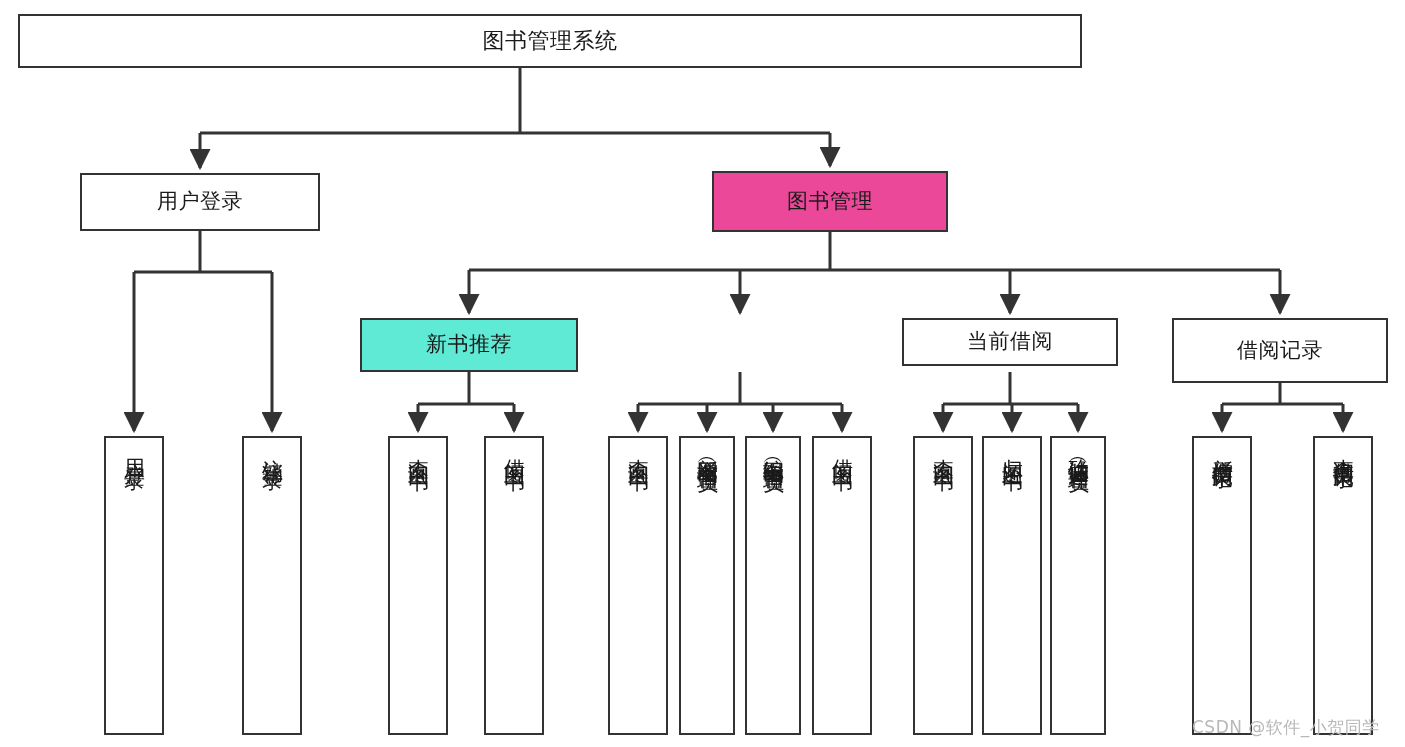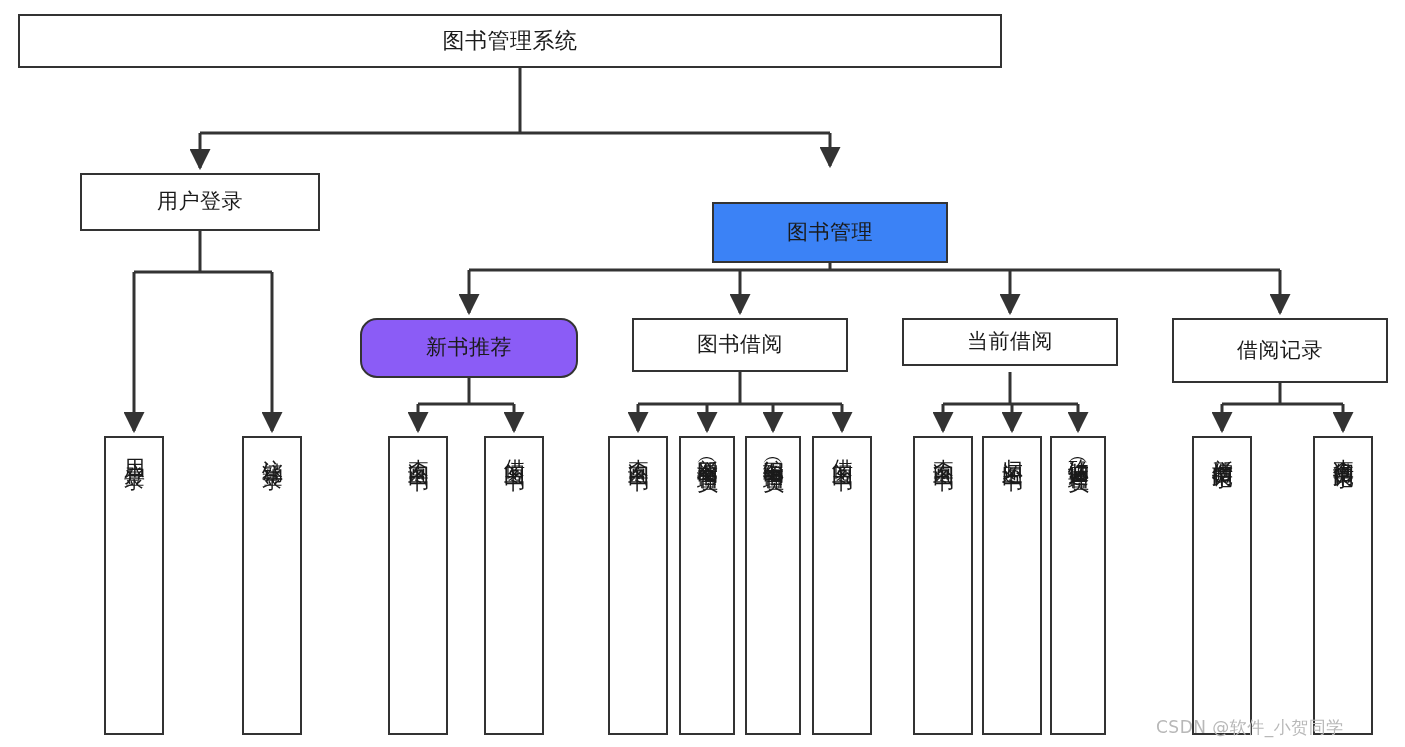--- a/index.html
+++ b/index.html
@@ -123,27 +123,26 @@
       <path d="M 1012 404 L 1012 431" marker-end="url(#arrow)"></path>
       <path d="M 1078 404 L 1078 431" marker-end="url(#arrow)"></path>
 
       <path d="M 1280 372 L 1280 404"></path>
       <path d="M 1222 404 L 1343 404"></path>
       <path d="M 1222 404 L 1222 431" marker-end="url(#arrow)"></path>
       <path d="M 1343 404 L 1343 431" marker-end="url(#arrow)"></path>
     </g>
   </svg>
 
-  <div class="node root" style="left: 18px; top: 14px; width: 984px; height: 54px; border-color: rgb(51, 51, 51); background: rgb(255, 255, 255); color: rgb(26, 26, 26);">图书管理系统</div>
+  <div class="node root" style="left: 18px; top: 14px; width: 1064px; height: 54px; border-color: rgb(51, 51, 51); background: rgb(255, 255, 255); color: rgb(26, 26, 26);">图书管理系统</div>
 
   <div class="node level1" style="left: 80px; top: 173px; width: 240px; height: 58px; border-color: rgb(51, 51, 51); background: rgb(255, 255, 255); color: rgb(26, 26, 26);">用户登录</div>
-  <div class="node level1" style="left: 712px; top: 171px; width: 236px; height: 61px; border-color: rgb(51, 51, 51); background: #3b82f6; color: rgb(26, 26, 26); margin-top: 31px;">图书管理</div>
+  <div class="node level1" style="left: 712px; top: 171px; width: 236px; height: 61px; border-color: rgb(51, 51, 51); background: #ec4899; color: rgb(26, 26, 26);">图书管理</div>
 
-  <div class="node level2" style="left: 360px; top: 318px; width: 218px; height: 60px; border-color: rgb(51, 51, 51); background: #8b5cf6; color: rgb(26, 26, 26); border-radius: 17px;">新书推荐</div>
-  <div class="node level2" style="left: 632px; top: 318px; width: 216px; height: 54px; border-color: rgb(51, 51, 51); background: rgb(255, 255, 255); color: rgb(26, 26, 26);">图书借阅</div>
+  <div class="node level2" style="left: 360px; top: 318px; width: 218px; height: 54px; border-color: rgb(51, 51, 51); background: #5eead4; color: rgb(26, 26, 26);">新书推荐</div>
   <div class="node level2" style="left: 902px; top: 318px; width: 216px; height: 48px; border-color: rgb(51, 51, 51); background: rgb(255, 255, 255); color: rgb(26, 26, 26);">当前借阅</div>
   <div class="node level2" style="left: 1172px; top: 318px; width: 216px; height: 65px; border-color: rgb(51, 51, 51); background: rgb(255, 255, 255); color: rgb(26, 26, 26);">借阅记录</div>
 
   <div class="leaf" style="left: 104px; top: 436px; width: 60px; height: 299px; border-color: rgb(51, 51, 51); background: rgb(255, 255, 255); color: rgb(26, 26, 26);">
     <span class="vtext">用户登录</span>
   </div>
   <div class="leaf" style="left: 242px; top: 436px; width: 60px; height: 299px; border-color: rgb(51, 51, 51); background: rgb(255, 255, 255); color: rgb(26, 26, 26);">
     <span class="vtext">注销登录</span>
   </div>
   <div class="leaf" style="left: 388px; top: 436px; width: 60px; height: 299px; border-color: rgb(51, 51, 51); background: rgb(255, 255, 255); color: rgb(26, 26, 26);">
@@ -173,15 +172,15 @@
   <div class="leaf tall-text" style="left: 1050px; top: 436px; width: 56px; height: 299px; border-color: rgb(51, 51, 51); background: rgb(255, 255, 255); color: rgb(26, 26, 26);">
     <span class="vtext">确认归还（管理员）</span>
   </div>
   <div class="leaf tall-text" style="left: 1192px; top: 436px; width: 60px; height: 299px; border-color: rgb(51, 51, 51); background: rgb(255, 255, 255); color: rgb(26, 26, 26);">
     <span class="vtext">新增借阅记录</span>
   </div>
   <div class="leaf tall-text" style="left: 1313px; top: 436px; width: 60px; height: 299px; border-color: rgb(51, 51, 51); background: rgb(255, 255, 255); color: rgb(26, 26, 26);">
     <span class="vtext">查询借阅记录</span>
   </div>
 
-  <div class="watermark" style="left: 1156px; top: 716px; color: rgb(184, 184, 184);">CSDN @软件_小贺同学</div>
+  <div class="watermark" style="left: 1192px; top: 716px; color: rgb(184, 184, 184);">CSDN @软件_小贺同学</div>
 
 </div>
 
 </body></html>

